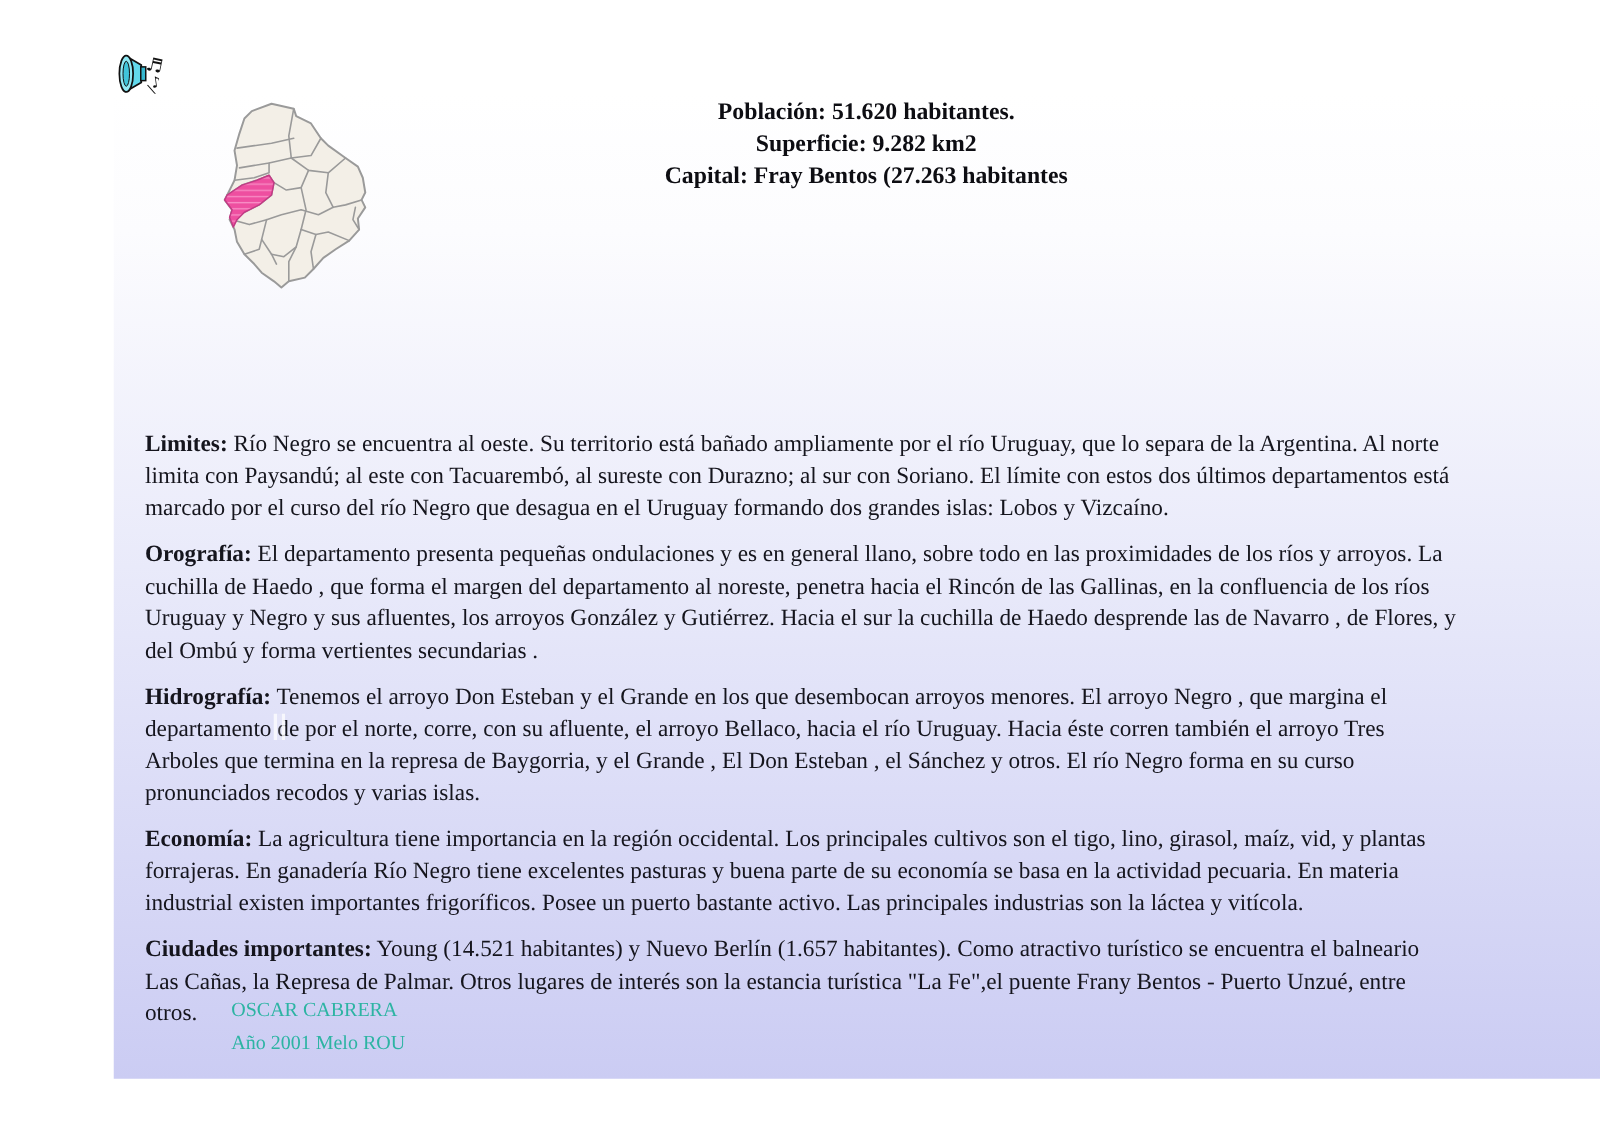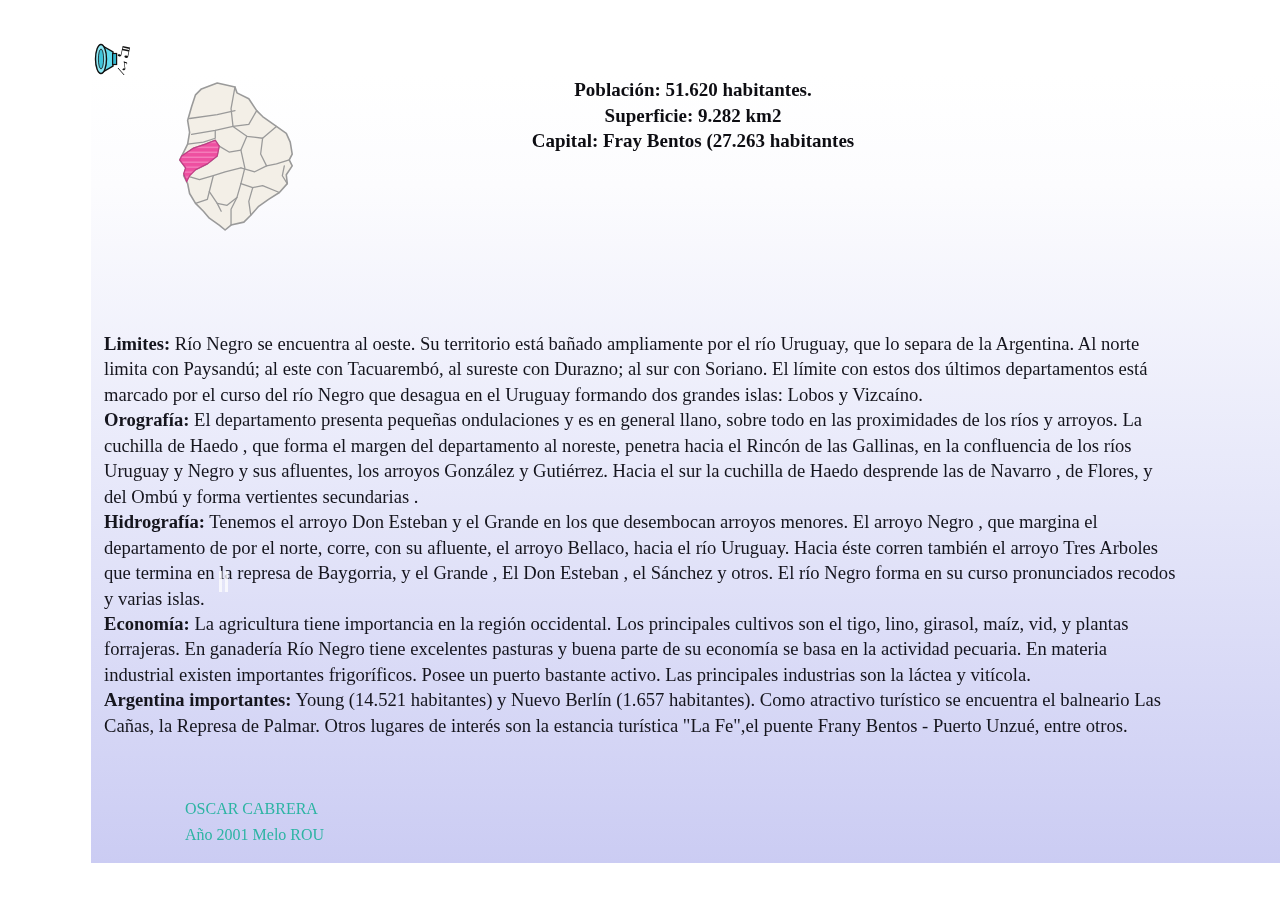--- a/index.html
+++ b/index.html
@@ -29,21 +29,21 @@
     font-size:19px;
     line-height:25.6px;
     color:#0d0d12;
   }
   .body-text {
     position:absolute; left:13px; top:256px; width:1073px;
     font-size:18.6px;
     line-height:25.45px;
     color:#15151d;
   }
-  .body-text p { margin:0; }
+  .body-text p { margin:12px; }
   .body-text .sec-label { font-weight:bold; }
   .credit {
     position:absolute; left:94px; top:721px;
     font-size:16px;
     line-height:25.8px;
     color:#2db4a3;
   }
   .cursor-artifact {
     position:absolute; left:128px; top:496px; width:9px; height:21px;
     background:linear-gradient(90deg, rgba(255,255,255,.75) 0 30%, rgba(255,255,255,.15) 30% 70%, rgba(255,255,255,.75) 70% 100%);
@@ -112,21 +112,21 @@
     <div>Población: 51.620 habitantes.</div>
     <div>Superficie: 9.282 km2</div>
     <div>Capital: Fray Bentos (27.263 habitantes</div>
   </div>
 
   <div class="body-text">
     <p><span class="sec-label">Limites:</span><span> Río Negro se encuentra al oeste. Su territorio está bañado ampliamente por el río Uruguay, que lo separa de la Argentina. Al norte limita con Paysandú; al este con Tacuarembó, al sureste con Durazno; al sur con Soriano. El límite con estos dos últimos departamentos está marcado por el curso del río Negro que desagua en el Uruguay formando dos grandes islas: Lobos y Vizcaíno.</span></p>
     <p><span class="sec-label">Orografía:</span><span> El departamento presenta pequeñas ondulaciones y es en general llano, sobre todo en las proximidades de los ríos y arroyos. La cuchilla de Haedo , que forma el margen del departamento al noreste, penetra hacia el Rincón de las Gallinas, en la confluencia de los ríos Uruguay y Negro y sus afluentes, los arroyos González y Gutiérrez. Hacia el sur la cuchilla de Haedo desprende las de Navarro , de Flores, y del Ombú y forma vertientes secundarias .</span></p>
     <p><span class="sec-label">Hidrografía:</span><span> Tenemos el arroyo Don Esteban y el Grande en los que desembocan arroyos menores. El arroyo Negro , que margina el departamento de por el norte, corre, con su afluente, el arroyo Bellaco, hacia el río Uruguay. Hacia éste corren también el arroyo Tres Arboles que termina en la represa de Baygorria, y el Grande , El Don Esteban , el Sánchez y otros. El río Negro forma en su curso pronunciados recodos y varias islas.</span></p>
     <p><span class="sec-label">Economía:</span><span> La agricultura tiene importancia en la región occidental. Los principales cultivos son el tigo, lino, girasol, maíz, vid, y plantas forrajeras. En ganadería Río Negro tiene excelentes pasturas y buena parte de su economía se basa en la actividad pecuaria. En materia industrial existen importantes frigoríficos. Posee un puerto bastante activo. Las principales industrias son la láctea y vitícola.</span></p>
-    <p><span class="sec-label">Argentina importantes:</span><span> Young (14.521 habitantes) y Nuevo Berlín (1.657 habitantes). Como atractivo turístico se encuentra el balneario Las Cañas, la Represa de Palmar. Otros lugares de interés son la estancia turística "La Fe",el puente Frany Bentos - Puerto Unzué, entre otros.</span></p>
+    <p><span class="sec-label">Ciudades importantes:</span><span> Young (14.521 habitantes) y Nuevo Berlín (1.657 habitantes). Como atractivo turístico se encuentra el balneario Las Cañas, la Represa de Palmar. Otros lugares de interés son la estancia turística "La Fe",el puente Frany Bentos - Puerto Unzué, entre otros.</span></p>
   </div>
 
   <div class="cursor-artifact"></div>
 
   <div class="credit">
     <div>OSCAR CABRERA</div>
     <div>Año 2001 Melo ROU</div>
   </div>
 
 </div>

